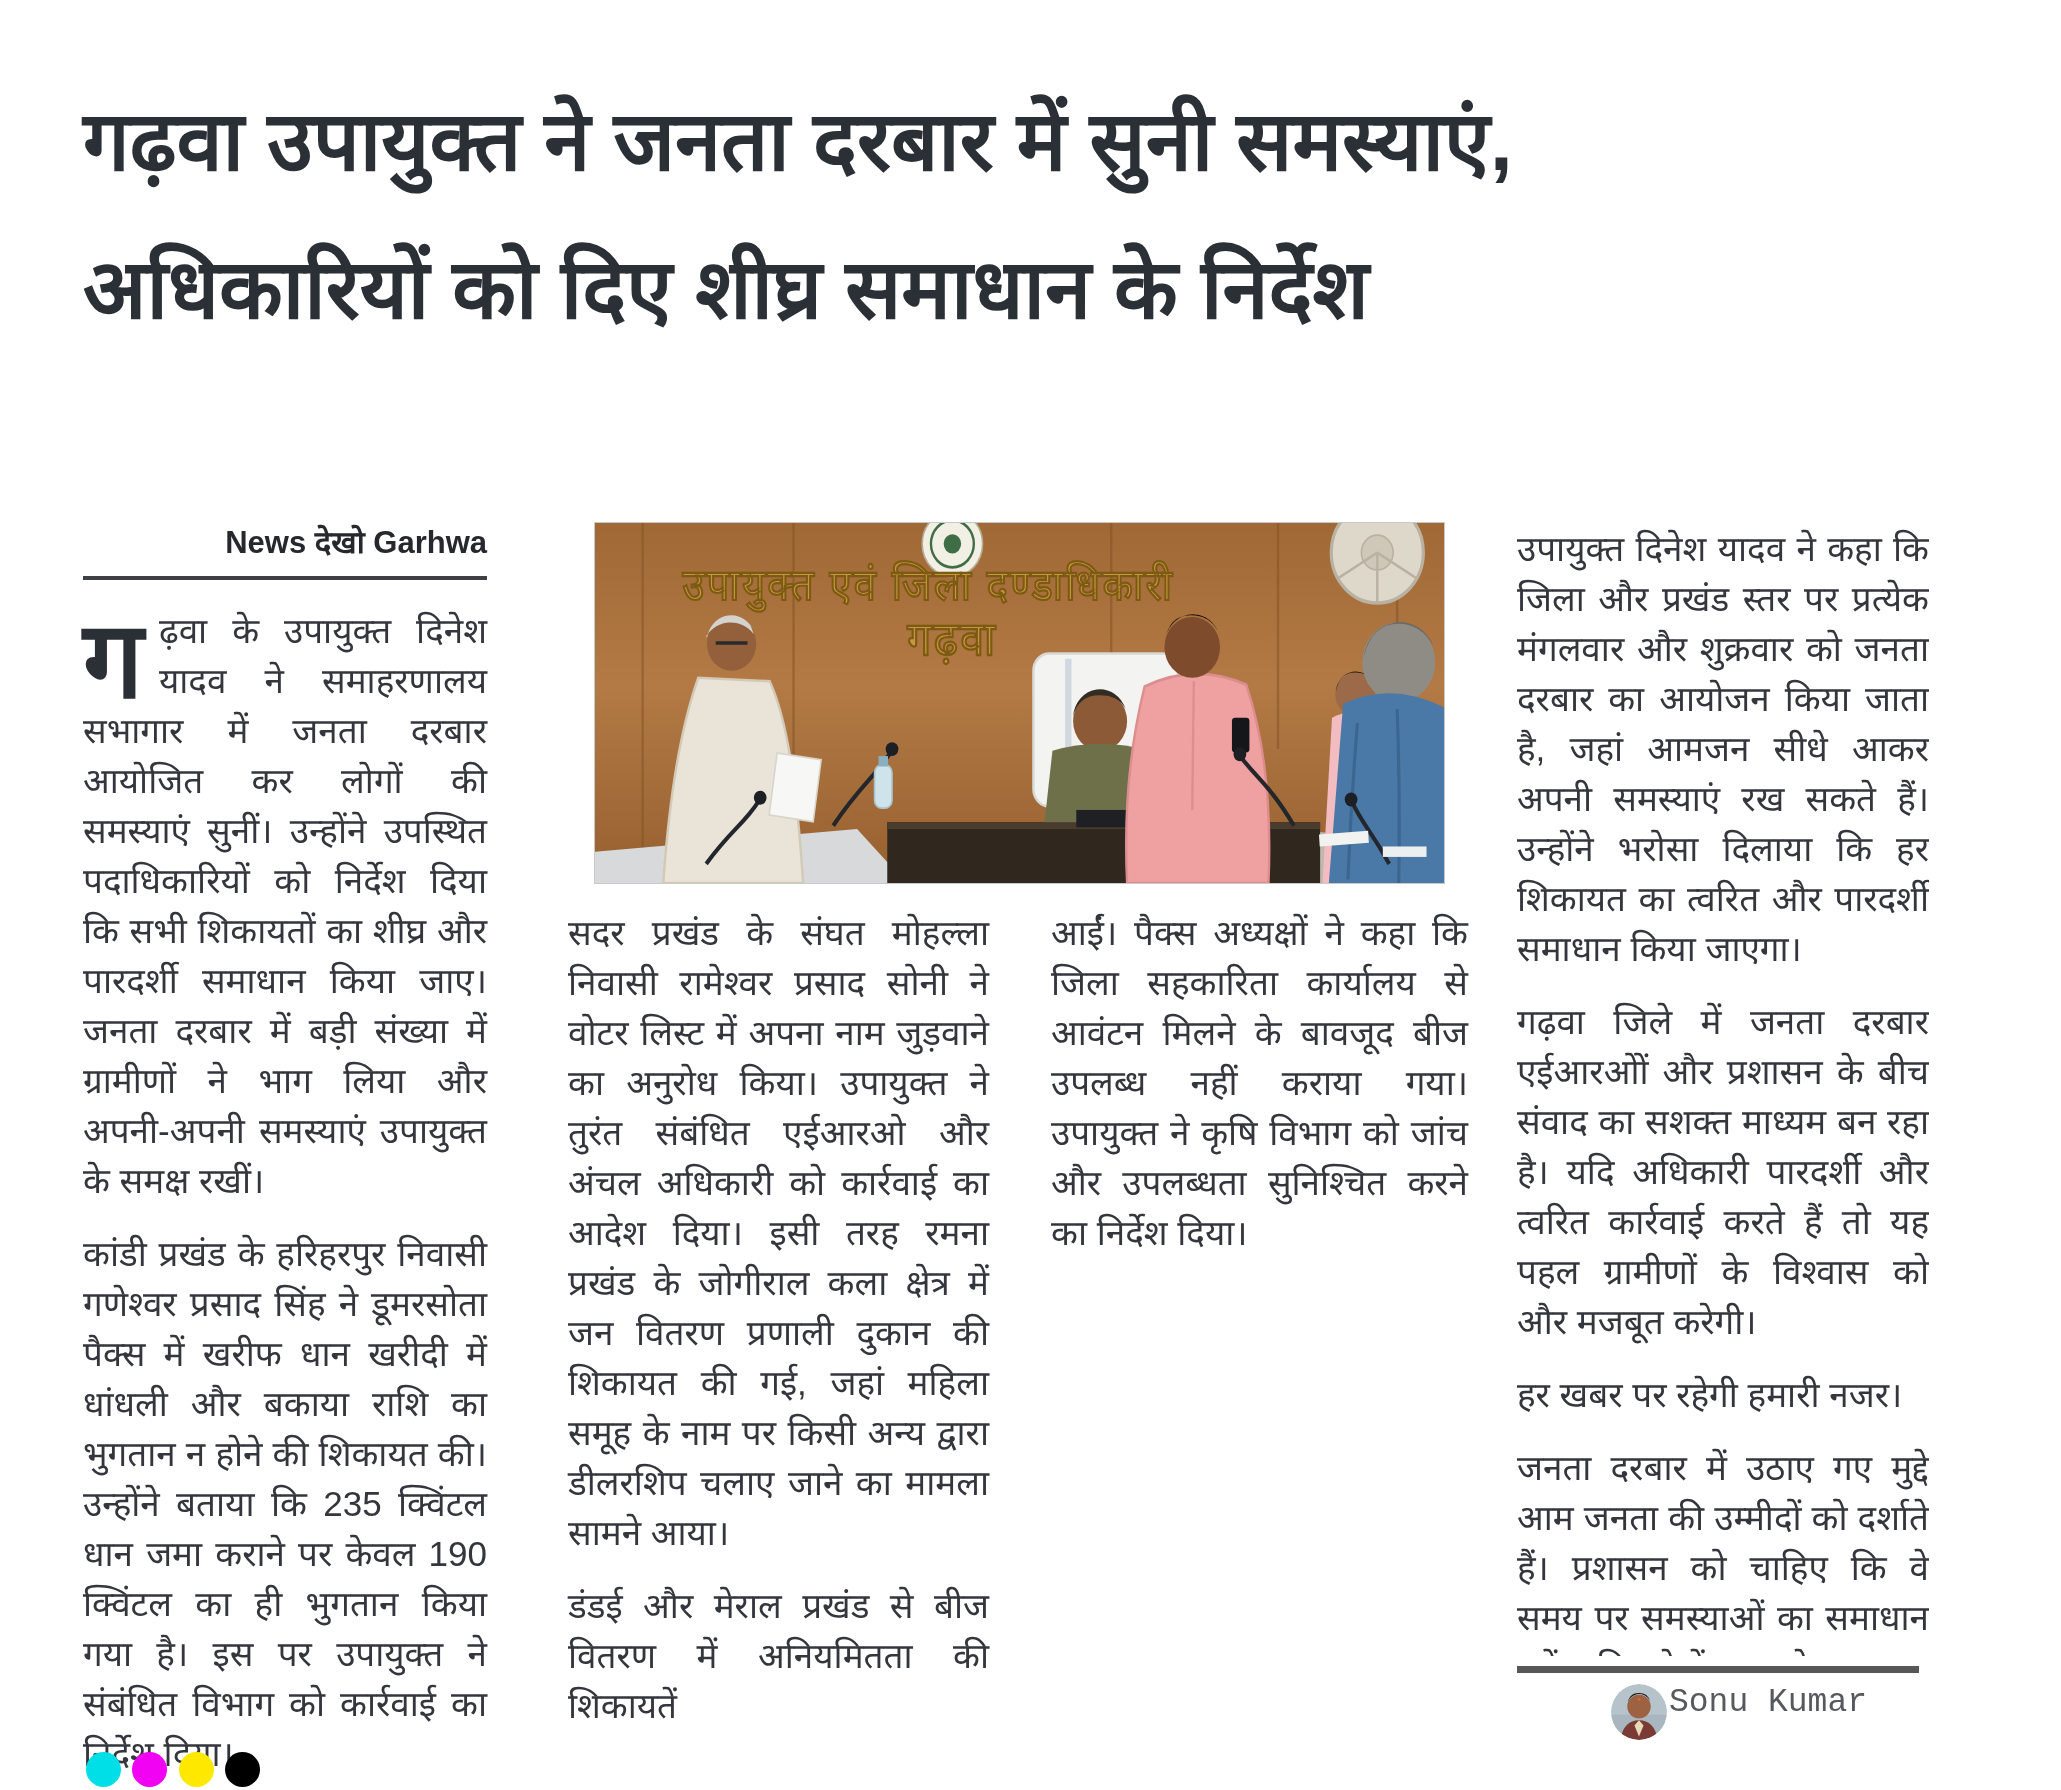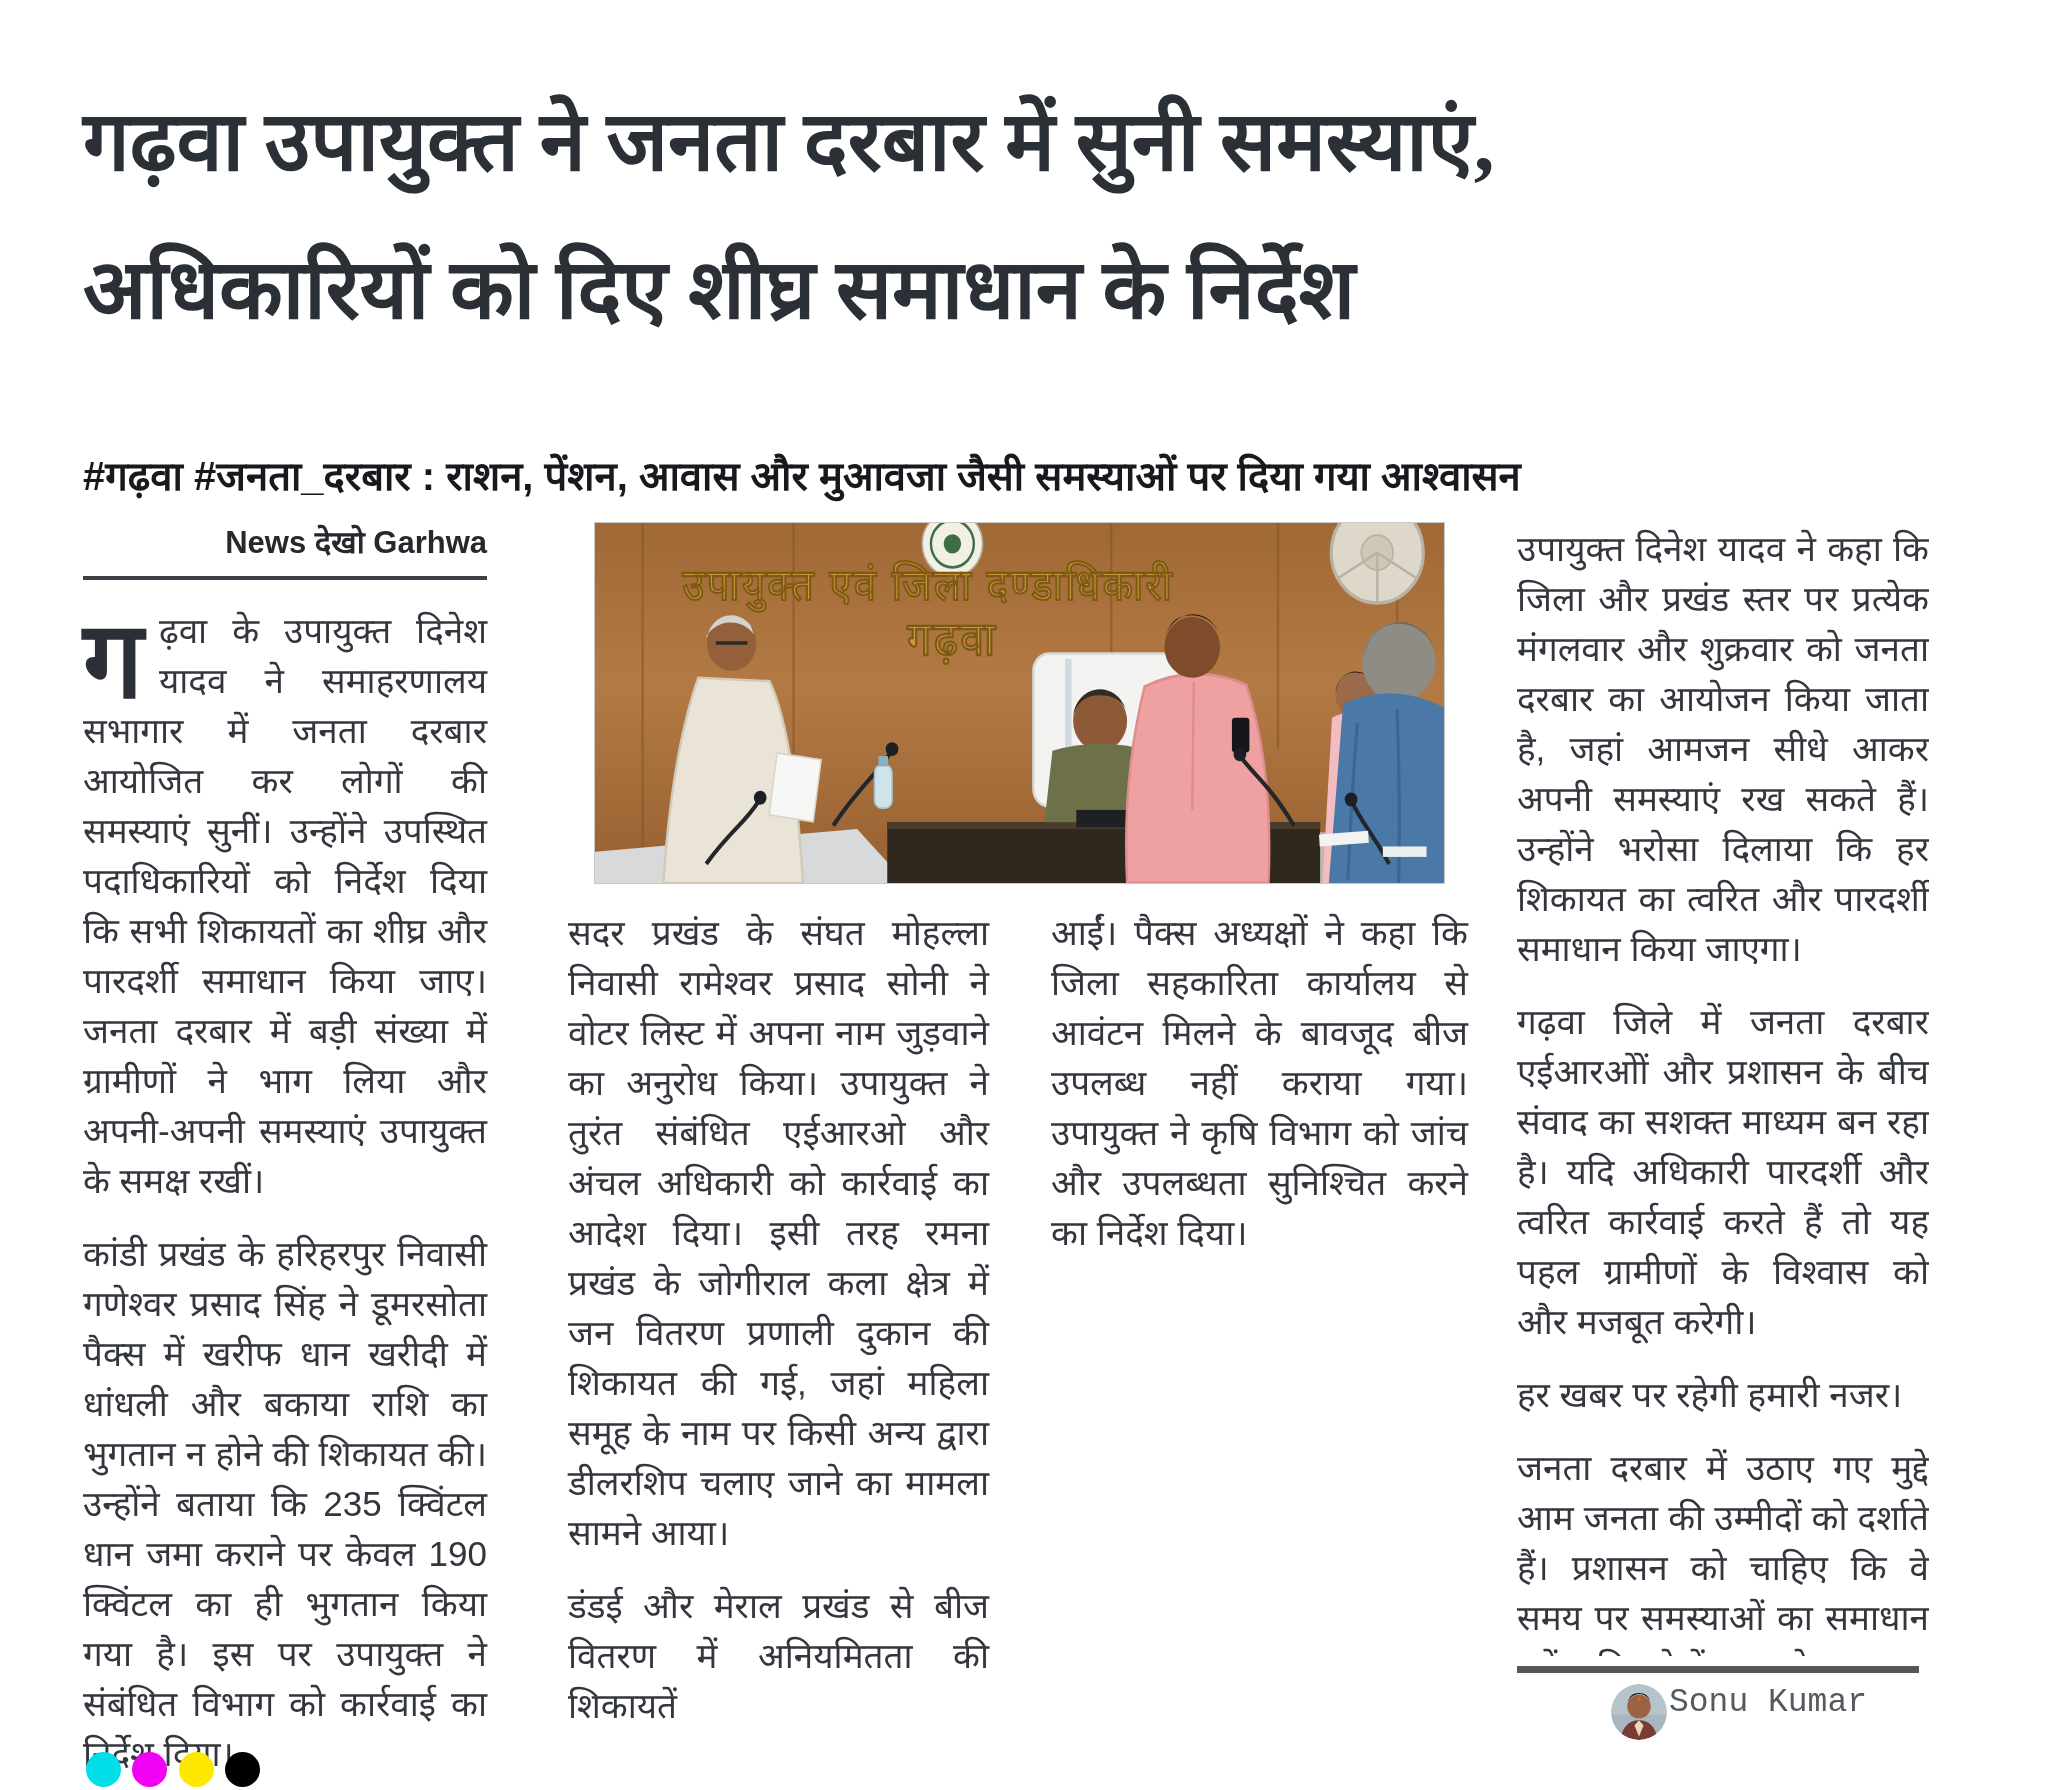--- a/index.html
+++ b/index.html
@@ -5,21 +5,21 @@
   html,body { margin:0; padding:0; background:#ffffff; }
   .page {
     position:relative; width:2061px; height:1791px; background:#ffffff;
     font-family:"Liberation Sans","DejaVu Sans",sans-serif;
     color:#33373d; overflow:hidden;
   }
   .headline {
     position:absolute; left:83px; top:68px; width:1939px;
     font-size:83px; font-weight:800; color:#2b2f36; line-height:148px;
   }
-  .headline .hl-line { white-space:nowrap;font-family:Liberation Serif, serif; }
+  .headline .hl-line { white-space:nowrap; }
   .subheadline {
     position:absolute; left:83px; top:447px; width:1956px;
     font-size:40px; font-weight:700; color:#17191d; white-space:nowrap;
   }
   .col {
     position:absolute; font-size:35px; line-height:50px;
     text-align:justify; color:#33373d;
   }
   .col p { margin:0 0 23px 0; }
   .col-1 { left:83px;  top:524px;  width:404px; }
@@ -58,21 +58,20 @@
 </head>
 <body>
 
 <div class="page">
 
   <h1 class="headline" style="margin:0;">
     <div class="hl-line">गढ़वा उपायुक्त ने जनता दरबार में सुनी समस्याएं,</div>
     <div class="hl-line">अधिकारियों को दिए शीघ्र समाधान के निर्देश</div>
   </h1>
 
-  <h2 class="subheadline" style="margin:0;">#गढ़वा #जनता_दरबार : राशन, पेंशन, आवास और मुआवजा जैसी समस्याओं पर दिया गया आश्वासन</h2>
 
   <div class="col col-1">
     <div class="byline">News देखो Garhwa</div>
     <div class="byline-rule"></div>
     <p><span class="dropcap">ग</span><span>ढ़वा के उपायुक्त दिनेश यादव ने समाहरणालय सभागार में जनता दरबार आयोजित कर लोगों की समस्याएं सुनीं। उन्होंने उपस्थित पदाधिकारियों को निर्देश दिया कि सभी शिकायतों का शीघ्र और पारदर्शी समाधान किया जाए। जनता दरबार में बड़ी संख्या में ग्रामीणों ने भाग लिया और अपनी-अपनी समस्याएं उपायुक्त के समक्ष रखीं।</span></p>
     <p>कांडी प्रखंड के हरिहरपुर निवासी गणेश्वर प्रसाद सिंह ने डूमरसोता पैक्स में खरीफ धान खरीदी में धांधली और बकाया राशि का भुगतान न होने की शिकायत की। उन्होंने बताया कि 235 क्विंटल धान जमा कराने पर केवल 190 क्विंटल का ही भुगतान किया गया है। इस पर उपायुक्त ने संबंधित विभाग को कार्रवाई का निर्देश दिया।</p>
   </div>
 
   <figure class="photo-figure" style="margin:0;">
     <svg viewBox="0 0 1069 414" preserveAspectRatio="none">

